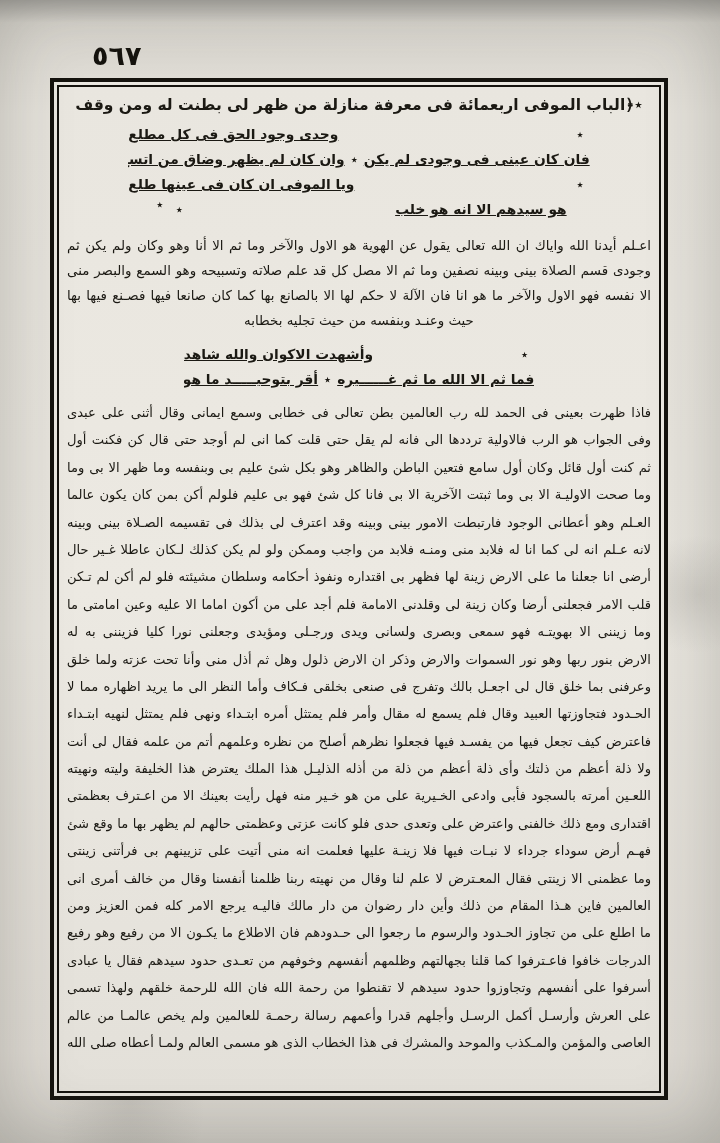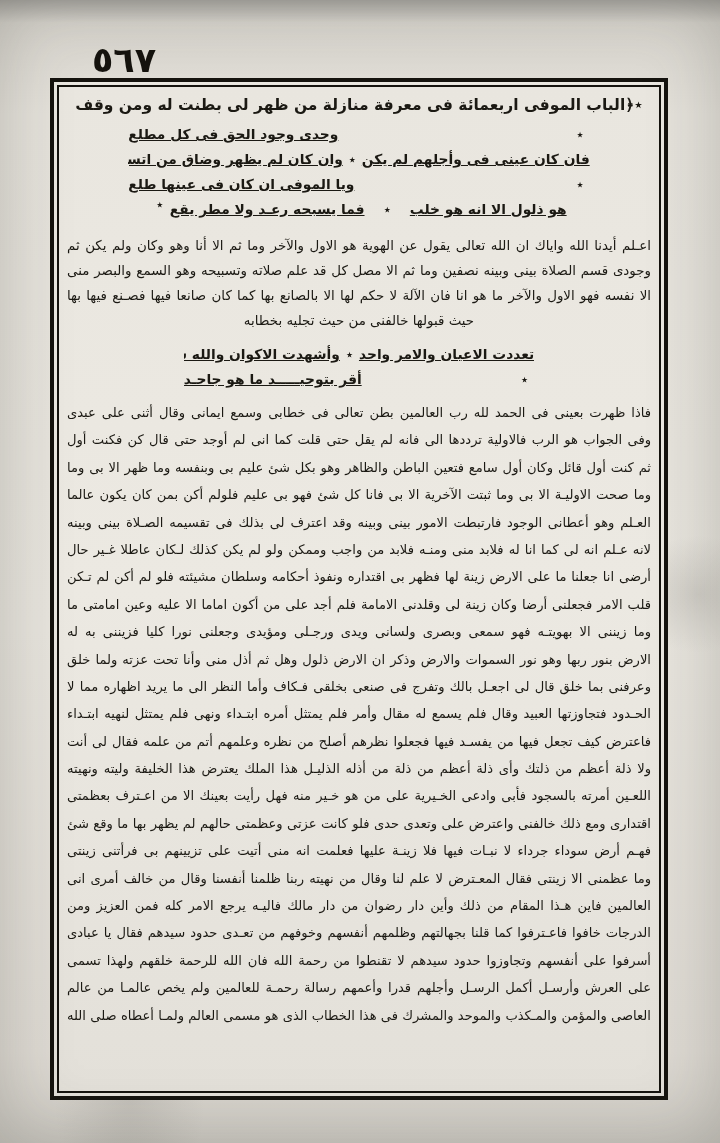--- a/index.html
+++ b/index.html
@@ -13,21 +13,21 @@
       radial-gradient(ellipse at 97% 52%, rgba(90,88,82,.16) 0%, rgba(90,88,82,0) 7%),
       linear-gradient(180deg,#a9a7a2 0%, #d7d4cd 2%, #e4e1da 10%, #e7e4dd 55%, #ddd9d2 92%, #cfccc5 100%);
     color:#1b1913;
   }
   #screenshot::after{ 
     content:"";position:absolute;inset:0;pointer-events:none;
     box-shadow:inset 0 0 70px rgba(60,58,52,.25);
   }
   .page-number{
     position:absolute;top:40px;left:92px;
-    font-size:35px;font-weight:bold;letter-spacing:2px;
+    font-size:27px;font-weight:bold;letter-spacing:2px;
     color:#15130e;
   }
   .frame{
     position:absolute;left:50px;top:78px;width:610px;height:1014px;
     border:4px solid #15130e;
     background:linear-gradient(180deg,#e9e6df 0%, #ece9e2 50%, #e3e0d9 100%);
   }
   .frame-inner{
     position:absolute;inset:3px;
     border:2px solid #15130e;
@@ -75,52 +75,51 @@
     <div class="frame-inner">
 
       <div class="chapter-heading">٭﴿الباب الموفى اربعمائة فى معرفة منازلة من ظهر لى بطنت له ومن وقف عند حدى اطلعت عليه﴾٭</div>
 
       <div class="poem">
         <div class="verse">
           <span class="star">٭</span>
           <span class="hemistich">وحدى وجود الحق فى كل مطلع</span>
         </div>
         <div class="verse">
-          <span class="hemistich">فان كان عينى فى وأجلهم لم يكن</span>
+          <span class="hemistich">فان كان عينى فى وجودى لم يكن</span>
           <span class="star">٭</span>
           <span class="hemistich">وان كان لم يظهر وضاق من اتسع</span>
         </div>
         <div class="verse">
           <span class="star">٭</span>
           <span class="hemistich">ويا الموفى ان كان فى عينها طلع</span>
         </div>
         <div class="poem-row-wrap">
           <div class="verse" style="width:86%;margin:0 5% 0 auto;">
-            <span class="hemistich">هو ذلول الا انه هو خلب</span>
+            <span class="hemistich">هو سيدهم الا انه هو خلب</span>
             <span class="star">٭</span>
-            <span class="hemistich">فما يسبحه رعـد ولا مطر يقع</span>
           </div>
           <span class="poem-end-star">٭</span>
         </div>
       </div>
 
       <div class="prose prose1">
           <div class="prose-line">اعـلم أيدنا الله واياك ان الله تعالى يقول عن الهوية هو الاول والآخر وما ثم الا أنا وهو وكان ولم يكن ثم كنت وعنـد</div>
           <div class="prose-line">وجودى قسم الصلاة بينى وبينه نصفين وما ثم الا مصل كل قد علم صلاته وتسبيحه وهو السمع والبصر منى فـأسمع</div>
           <div class="prose-line">الا نفسه فهو الاول والآخر ما هو انا فان الآلة لا حكم لها الا بالصانع بها كما كان صانعا فيها فصـنع فيها بها وبنفسه بها من</div>
-          <div class="prose-line">حيث قبولها خالفنى من حيث تجليه بخطابه</div>
+          <div class="prose-line">حيث وعنـد وبنفسه من حيث تجليه بخطابه</div>
         </div>
 
       <div class="poem narrow">
         <div class="verse">
-          <span class="hemistich">تعددت الاعيان والامر واحد</span>
           <span class="star">٭</span>
           <span class="hemistich">وأشهدت الاكوان والله شاهد</span>
         </div>
         <div class="verse">
+          <span class="hemistich">فما ثم الا الله ما ثم غــــــيره</span>
           <span class="star">٭</span>
           <span class="hemistich">أقر بتوحيـــــد ما هو جاحـد</span>
         </div>
       </div>
 
       <div class="prose prose2">
           <div class="prose-line">فاذا ظهرت بعينى فى الحمد لله رب العالمين بطن تعالى فى خطابى وسمع ايمانى وقال أثنى على عبدى فسمى آخريته عبدا</div>
           <div class="prose-line">وفى الجواب هو الرب فالاولية ترددها الى فانه لم يقل حتى قلت كما انى لم أوجد حتى قال كن فكنت أول سامع وكان أول قائل</div>
           <div class="prose-line">ثم كنت أول قائل وكان أول سامع فتعين الباطن والظاهر وهو بكل شئ عليم بى وبنفسه وما ظهر الا بى وما بطن الا بى</div>
           <div class="prose-line">وما صحت الاوليـة الا بى وما ثبتت الآخرية الا بى فانا كل شئ فهو بى عليم فلولم أكن بمن كان يكون عالما فانا أعطيتـه</div>
@@ -132,20 +131,21 @@
           <div class="prose-line">الارض بنور ربها وهو نور السموات والارض وذكر ان الارض ذلول وهل ثم أذل منى وأنا تحت عزته ولما خلق الخلق</div>
           <div class="prose-line">وعرفنى بما خلق قال لى اجعـل بالك وتفرج فى صنعى بخلقى فـكاف وأما النظر الى ما يريد اظهاره مما لا عـلم لى به فخذ</div>
           <div class="prose-line">الحـدود فتجاوزتها العبيد وقال فلم يسمع له مقال وأمر فلم يمتثل أمره ابتـداء ونهى فلم يمتثل لنهيه ابتـداء وقال</div>
           <div class="prose-line">فاعترض كيف تجعل فيها من يفسـد فيها فجعلوا نظرهم أصلح من نظره وعلمهم أتم من علمه فقال لى أنت قلت انك ذلول</div>
           <div class="prose-line">ولا ذلة أعظم من ذلتك وأى ذلة أعظم من ذلة من أذله الذليـل هذا الملك يعترض هذا الخليفة وليته ونهيته فعصى هـذا</div>
           <div class="prose-line">اللعـين أمرته بالسجود فأبى وادعى الخـيرية على من هو خـير منه فهل رأيت بعينك الا من اعـترف بعظمتى ونفوذ</div>
           <div class="prose-line">اقتدارى ومع ذلك خالفنى واعترض على وتعدى حدى فلو كانت عزتى وعظمتى حالهم لم يظهر بها ما وقع شئ من ذلك</div>
           <div class="prose-line">فهـم أرض سوداء جرداء لا نبـات فيها فلا زينـة عليها فعلمت انه منى أتيت على تزيينهم بى فرأتنى زينتى فعظمونى</div>
           <div class="prose-line">وما عظمنى الا زينتى فقال المعـترض لا علم لنا وقال من نهيته ربنا ظلمنا أنفسنا وقال من خالف أمرى انى أخاف الله رب</div>
           <div class="prose-line">العالمين فاين هـذا المقام من ذلك وأين دار رضوان من دار مالك فاليـه يرجع الامر كله فمن العزيز ومن الذليـل فلولا</div>
+          <div class="prose-line">ما اطلع على من تجاوز الحـدود والرسوم ما رجعوا الى حـدودهم فان الاطلاع ما يكـون الا من رفيع وهو رفيع</div>
           <div class="prose-line">الدرجات خافوا فاعـترفوا كما قلنا بجهالتهم وظلمهم أنفسهم وخوفهم من تعـدى حدود سيدهم فقال يا عبادى الذين</div>
           <div class="prose-line">أسرفوا على أنفسهم وتجاوزوا حدود سيدهم لا تقنطوا من رحمة الله فان الله للرحمة خلقهم ولهذا تسمى بالرحمن واستوى</div>
           <div class="prose-line">على العرش وأرسـل أكمل الرسـل وأجلهم قدرا وأعمهم رسالة رحمـة للعالمين ولم يخص عالمـا من عالم فدخـل المطيع</div>
           <div class="prose-line">العاصى والمؤمن والمـكذب والموحد والمشرك فى هذا الخطاب الذى هو مسمى العالم ولمـا أعطاه صلى الله عليه وسـلم</div>
         </div>
 
     </div>
   </div>
 </div>
 

